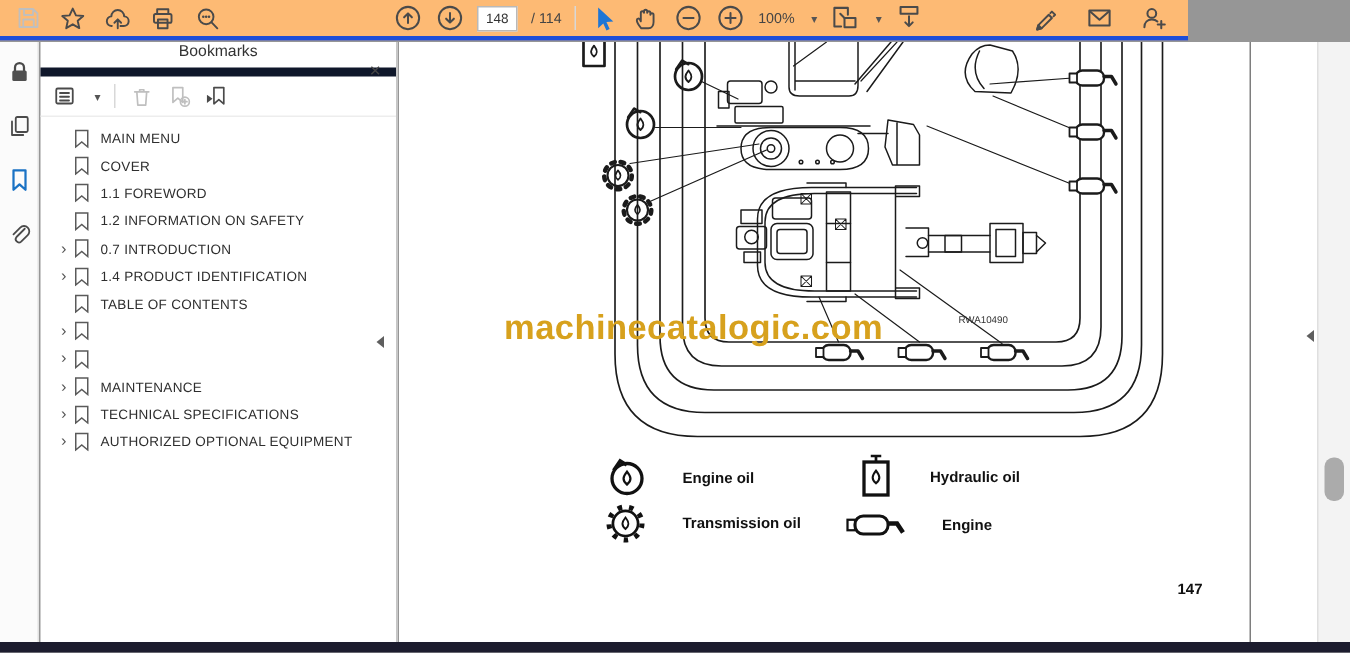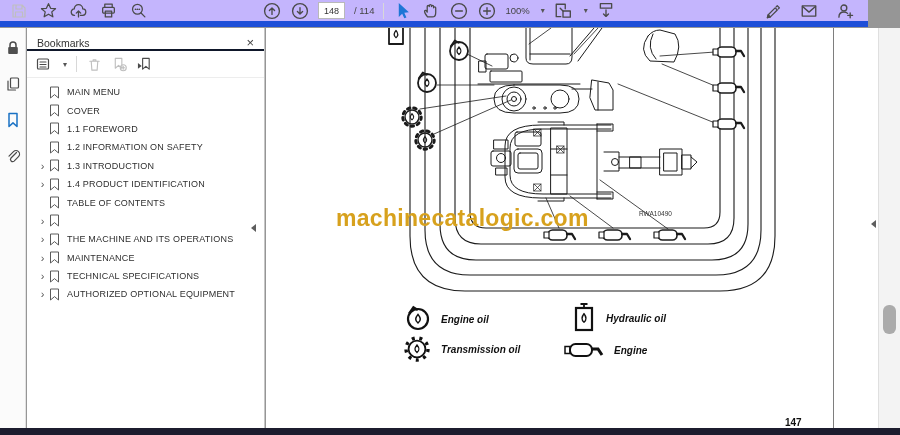--- a/index.html
+++ b/index.html
@@ -1,21 +1,21 @@
 <!DOCTYPE html>
 <html><head>
 <meta charset="utf-8">
 <style>
   * { box-sizing: border-box; margin: 0; padding: 0; }
   html,body { width:900px; height:435px; overflow:hidden;
     font-family:"Liberation Sans", sans-serif; background:#969696; }
 
   
-  .toolbar { position:absolute; top:0; left:0; width:868px; height:27px;
-    background:#c4b5fd; border-bottom:6px solid #1d4ed8;
+  .toolbar { position:absolute; top:0; left:0; width:792px; height:27px;
+    background:#fdba74; border-bottom:3px solid #1d4ed8;
     display:flex; align-items:center; }
   .tb-left { display:flex; align-items:center; gap:11px; padding-left:9px; width:262px; }
   .tb-center { display:flex; align-items:center; gap:9px; }
   .tb-right { margin-left:auto; display:flex; align-items:center; gap:17px; padding-right:14px; }
   .tbi { width:19px; height:19px; display:flex; align-items:center; justify-content:center; cursor:default; }
   .tbi svg { stroke:#4a4a4a; fill:none; stroke-width:1.2; stroke-linecap:round; stroke-linejoin:round; }
   .tbi.disabled svg { stroke:#bfbfbf; }
   .pg-input { width:27px; height:17px; border:1px solid #b9b9b9; background:#fff;
     font-size:9px; text-align:center; color:#333; font-family:inherit; }
   .pg-total { font-size:9.5px; color:#444; }
@@ -25,22 +25,22 @@
 
   
   .nav-strip { position:absolute; top:28px; left:0; width:26px; bottom:7px;
     background:#fbfbfb; border-right:1px solid #e2e2e2;
     display:flex; flex-direction:column; align-items:center; padding-top:11px; gap:19px; }
   .nav-strip .tbi { width:17px; height:17px; }
 
   
   .bm-panel { position:absolute; top:28px; left:27px; width:238px; bottom:7px;
     background:#ffffff; border-right:1px solid #c6c6c6; }
-  .bm-header { height:23px; display:flex; align-items:flex-end; padding:0 10px;
-    border-bottom:2px solid #0f172a; }
+  .bm-header { height:23px; display:flex; align-items:center; padding:0 10px;
+    border-bottom:6px solid #0f172a;flex-direction:column; }
   .bm-title { font-size:10.5px; color:#333; }
   .bm-close { margin-left:auto; font-size:13px; color:#444; line-height:1; cursor:default; }
   .bm-tools { height:27px; display:flex; align-items:center; gap:9px; padding:0 9px;
     border-bottom:1px solid #ededed; }
   .bm-tools .tbi { width:16px; height:16px; }
   .bm-list { padding-top:5px; }
   .bm-item { height:18.4px; display:flex; align-items:center; cursor:default; }
   .chev { width:13px; margin-left:9px; font-size:11px; color:#555; text-align:center;
     line-height:10px; }
   .chev.hide { visibility:hidden; }
@@ -54,22 +54,22 @@
   .doc { position:absolute; top:28px; left:266px; right:0; bottom:7px; background:#ffffff; }
   .page { position:absolute; left:42px; top:0; width:525px; height:100%;
     background:#fff; box-shadow:1px 0 0 #7e7e7e; }
   .diagram { position:absolute; top:0; left:0; }
   .watermark { position:absolute; left:28px; top:177px; font-size:23px; font-weight:bold;
     color:#d7a11d; letter-spacing:.3px; white-space:nowrap; }
   .fig-code { position:absolute; left:331px; top:182px; font-size:6.5px; color:#333; }
   .lg-item { position:absolute; display:flex; align-items:center; font-weight:bold;
     font-size:10px; color:#111; }
   .lg-item svg { stroke:#111; fill:none; }
-  .lg-label { margin-left:9px; white-space:nowrap;font-style:italic; }
-  .page-number { position:absolute; left:477px; top:389px; font-size:10px; font-weight:bold; color:#111; }
+  .lg-label { margin-left:23px; white-space:nowrap; }
+  .page-number { position:absolute; left:477px; top:360px; font-size:10px; font-weight:bold; color:#111; }
 
   .vscroll { position:absolute; right:0; top:0; width:22px; height:100%;
     background:#f3f3f3; border-left:1px solid #dfdfdf; }
   .vthumb { position:absolute; top:277px; left:4px; width:13px; height:29px;
     background:#ababab; border-radius:6px; }
   .right-collapse { position:absolute; right:24px; top:192px; width:0; height:0;
     border-top:4px solid transparent; border-bottom:4px solid transparent;
     border-right:5px solid #5e5e5e; }
 
   .bottom-bar { position:absolute; bottom:0; left:0; width:900px; height:7px; background:#1c1c2e; }
@@ -276,21 +276,21 @@
       <svg class="bmk" width="11" height="13" viewBox="0 0 11 13">
           <path d="M1.5,1 h8 v11 l-4-3.4 -4,3.4 Z" fill="none" stroke="#5a5a5a"></path>
         </svg>
       <span class="bm-label">1.2 INFORMATION ON SAFETY</span>
     </div>
     <div class="bm-item">
       <span class="chev">›</span>
       <svg class="bmk" width="11" height="13" viewBox="0 0 11 13">
           <path d="M1.5,1 h8 v11 l-4-3.4 -4,3.4 Z" fill="none" stroke="#5a5a5a"></path>
         </svg>
-      <span class="bm-label">1.3 INTRODUCTION</span>
+      <span class="bm-label">0.7 INTRODUCTION</span>
     </div>
     <div class="bm-item">
       <span class="chev">›</span>
       <svg class="bmk" width="11" height="13" viewBox="0 0 11 13">
           <path d="M1.5,1 h8 v11 l-4-3.4 -4,3.4 Z" fill="none" stroke="#5a5a5a"></path>
         </svg>
       <span class="bm-label">1.4 PRODUCT IDENTIFICATION</span>
     </div>
     <div class="bm-item">
       <span class="chev hide">›</span>
@@ -303,21 +303,20 @@
       <span class="chev">›</span>
       <svg class="bmk" width="11" height="13" viewBox="0 0 11 13">
           <path d="M1.5,1 h8 v11 l-4-3.4 -4,3.4 Z" fill="none" stroke="#5a5a5a"></path>
         </svg>
     </div>
     <div class="bm-item">
       <span class="chev">›</span>
       <svg class="bmk" width="11" height="13" viewBox="0 0 11 13">
           <path d="M1.5,1 h8 v11 l-4-3.4 -4,3.4 Z" fill="none" stroke="#5a5a5a"></path>
         </svg>
-      <span class="bm-label">THE MACHINE AND ITS OPERATIONS</span>
     </div>
     <div class="bm-item">
       <span class="chev">›</span>
       <svg class="bmk" width="11" height="13" viewBox="0 0 11 13">
           <path d="M1.5,1 h8 v11 l-4-3.4 -4,3.4 Z" fill="none" stroke="#5a5a5a"></path>
         </svg>
       <span class="bm-label">MAINTENANCE</span>
     </div>
     <div class="bm-item">
       <span class="chev">›</span>

